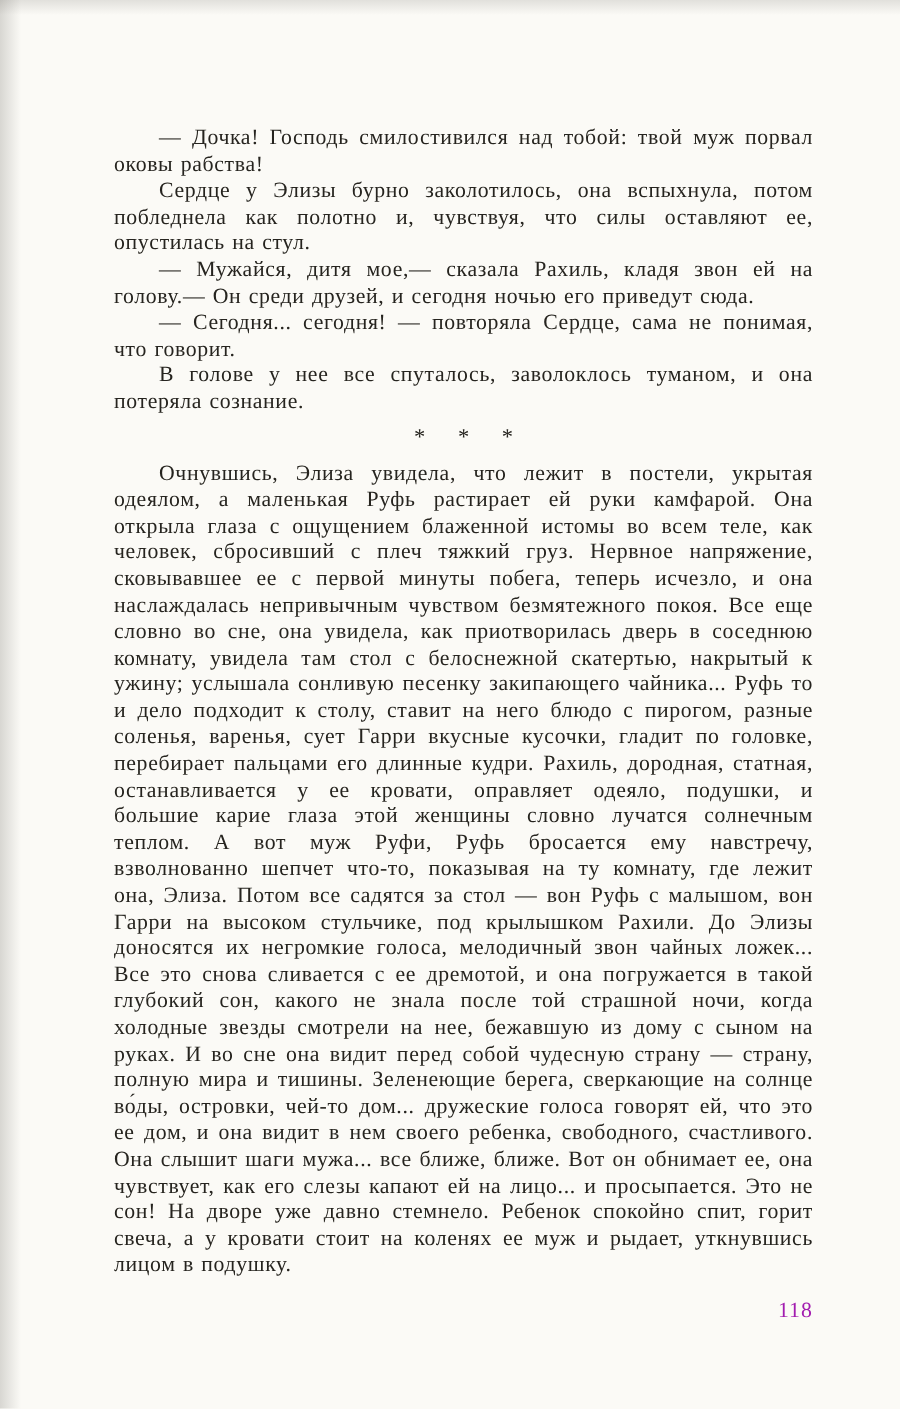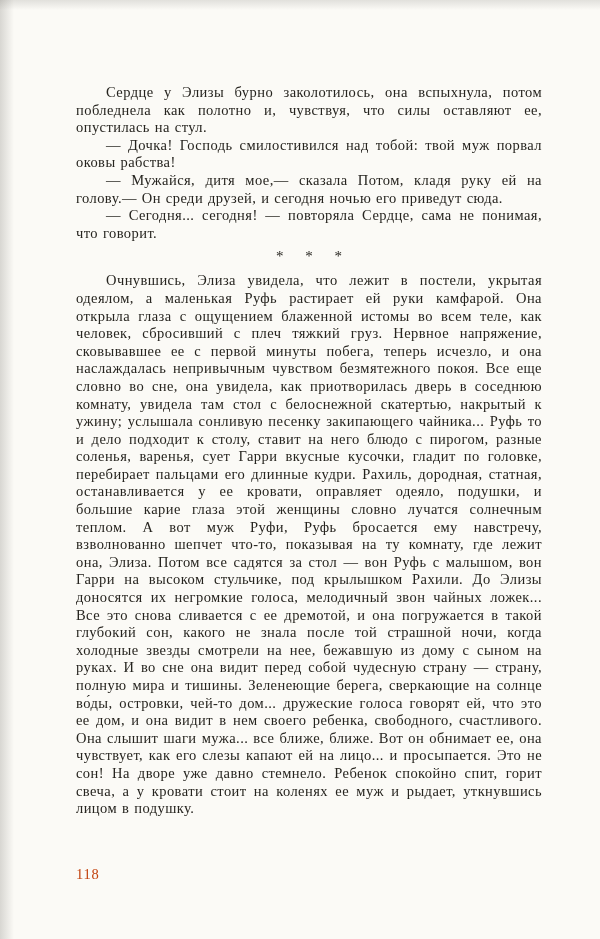--- a/index.html
+++ b/index.html
@@ -51,34 +51,35 @@
     letter-spacing: 0.6em;
     margin: 6px 0 7px 0;
     text-indent: 0.6em; 
     color: #26241f;
   }
   .page-number {
     position: absolute;
     left: 76px;
     width: 466px;
     top: 866px;
-    text-align: left;
+    text-align: right;
     font-size: 14.5px;
     letter-spacing: 0.05em;
-    color: #c2410c;
+    color: #a21caf;
   }
 </style>
 </head>
 <body>
 
 <div class="scan-edge-left"></div>
 <div class="scan-edge-top"></div>
 
 <div class="text-block">
+  <p>— Дочка! Господь смилостивился над тобой: твой муж порвал оковы рабства!</p>
   <p>Сердце у Элизы бурно заколотилось, она вспыхнула, потом побледнела как полотно и, чувствуя, что силы оставляют ее, опустилась на стул.</p>
-  <p>— Дочка! Господь смилостивился над тобой: твой муж порвал оковы рабства!</p>
-  <p>— Мужайся, дитя мое,— сказала Потом, кладя руку ей на голову.— Он среди друзей, и сегодня ночью его приведут сюда.</p>
+  <p>— Мужайся, дитя мое,— сказала Рахиль, кладя звон ей на голову.— Он среди друзей, и сегодня ночью его приведут сюда.</p>
   <p>— Сегодня... сегодня! — повторяла Сердце, сама не понимая, что говорит.</p>
+  <p>В голове у нее все спуталось, заволоклось туманом, и она потеряла сознание.</p>
   <div class="separator">* * *</div>
   <p>Очнувшись, Элиза увидела, что лежит в постели, укрытая одеялом, а маленькая Руфь растирает ей руки камфарой. Она открыла глаза с ощущением блаженной истомы во всем теле, как человек, сбросивший с плеч тяжкий груз. Нервное напряжение, сковывавшее ее с первой минуты побега, теперь исчезло, и она наслаждалась непривычным чувством безмятежного покоя. Все еще словно во сне, она увидела, как приотворилась дверь в соседнюю комнату, увидела там стол с белоснежной скатертью, накрытый к ужину; услышала сонливую песенку закипающего чайника... Руфь то и дело подходит к столу, ставит на него блюдо с пирогом, разные соленья, варенья, сует Гарри вкусные кусочки, гладит по головке, перебирает пальцами его длинные кудри. Рахиль, дородная, статная, останавливается у ее кровати, оправляет одеяло, подушки, и большие карие глаза этой женщины словно лучатся солнечным теплом. А вот муж Руфи, Руфь бросается ему навстречу, взволнованно шепчет что-то, показывая на ту комнату, где лежит она, Элиза. Потом все садятся за стол — вон Руфь с малышом, вон Гарри на высоком стульчике, под крылышком Рахили. До Элизы доносятся их негромкие голоса, мелодичный звон чайных ложек... Все это снова сливается с ее дремотой, и она погружается в такой глубокий сон, какого не знала после той страшной ночи, когда холодные звезды смотрели на нее, бежавшую из дому с сыном на руках. И во сне она видит перед собой чудесную страну — страну, полную мира и тишины. Зеленеющие берега, сверкающие на солнце во́ды, островки, чей-то дом... дружеские голоса говорят ей, что это ее дом, и она видит в нем своего ребенка, свободного, счастливого. Она слышит шаги мужа... все ближе, ближе. Вот он обнимает ее, она чувствует, как его слезы капают ей на лицо... и просыпается. Это не сон! На дворе уже давно стемнело. Ребенок спокойно спит, горит свеча, а у кровати стоит на коленях ее муж и рыдает, уткнувшись лицом в подушку.</p>
 </div>
 
 <div class="page-number">118</div>
 
 </body></html>

